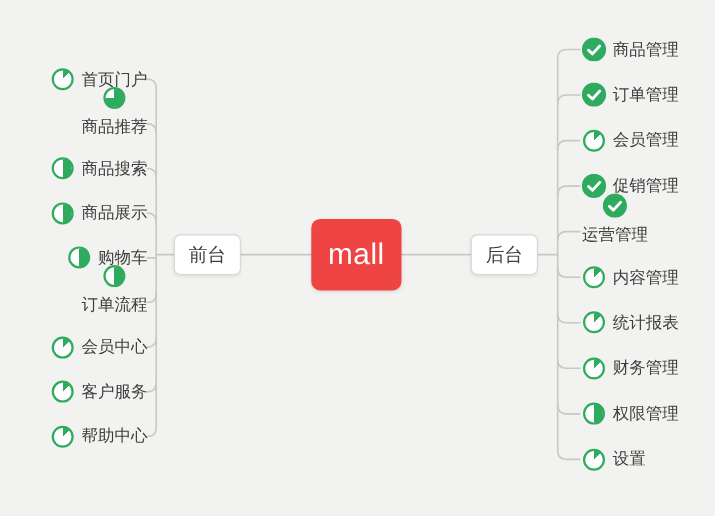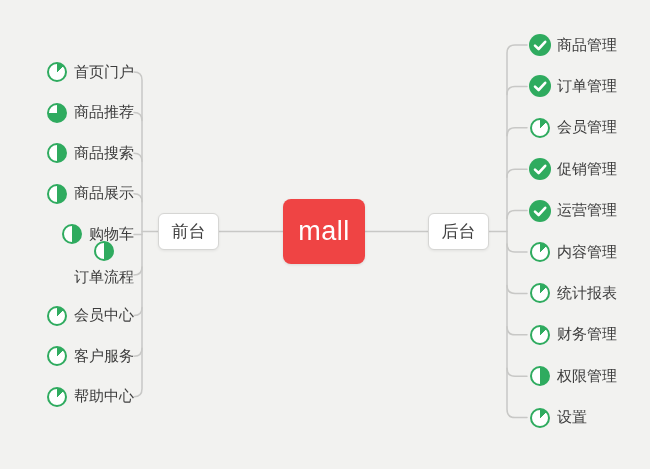--- a/index.html
+++ b/index.html
@@ -101,21 +101,21 @@
 
   <div class="node branch-node" id="branch-left">前台</div>
 
   <div id="topics">
       <div class="topic-row" style="top: 60px; right: 516px;">
         <span class="icon-box">
           <span class="pie-icon" style="background: conic-gradient(rgb(47, 171, 95) 0deg, rgb(47, 171, 95) 12.5%, rgb(255, 255, 255) 12.5%, rgb(255, 255, 255) 100%);"></span>
         </span>
         <span class="topic-label">首页门户</span>
       </div>
-      <div class="topic-row" style="top: 100.6px; right: 516px;">
+      <div class="topic-row" style="top: 100.6px; right: 516px; flex-direction: column;">
         <span class="icon-box">
           <span class="pie-icon" style="background: conic-gradient(rgb(47, 171, 95) 0deg, rgb(47, 171, 95) 75%, rgb(255, 255, 255) 75%, rgb(255, 255, 255) 100%);"></span>
         </span>
         <span class="topic-label">商品推荐</span>
       </div>
       <div class="topic-row" style="top: 141.2px; right: 516px;">
         <span class="icon-box">
           <span class="pie-icon" style="background: conic-gradient(rgb(47, 171, 95) 0deg, rgb(47, 171, 95) 50%, rgb(255, 255, 255) 50%, rgb(255, 255, 255) 100%);"></span>
         </span>
         <span class="topic-label">商品搜索</span>
@@ -182,21 +182,21 @@
       </div>
       <div class="topic-row" style="top: 157.2px; left: 529px;">
         <span class="icon-box">
           <svg width="22" height="22" viewBox="0 0 22 22">
             <circle cx="11" cy="11" r="11" fill="#2fab5f"></circle>
             <path d="M6 11.6 L9.6 15 L16.2 7.8" fill="none" stroke="#ffffff" stroke-width="2.6" stroke-linecap="round" stroke-linejoin="round"></path>
           </svg>
         </span>
         <span class="topic-label">促销管理</span>
       </div>
-      <div class="topic-row" style="top: 198.6px; left: 529px;">
+      <div class="topic-row" style="top: 198.6px; left: 529px; flex-direction: column;">
         <span class="icon-box">
           <svg width="22" height="22" viewBox="0 0 22 22">
             <circle cx="11" cy="11" r="11" fill="#2fab5f"></circle>
             <path d="M6 11.6 L9.6 15 L16.2 7.8" fill="none" stroke="#ffffff" stroke-width="2.6" stroke-linecap="round" stroke-linejoin="round"></path>
           </svg>
         </span>
         <span class="topic-label">运营管理</span>
       </div>
       <div class="topic-row" style="top: 240px; left: 529px;">
         <span class="icon-box">

